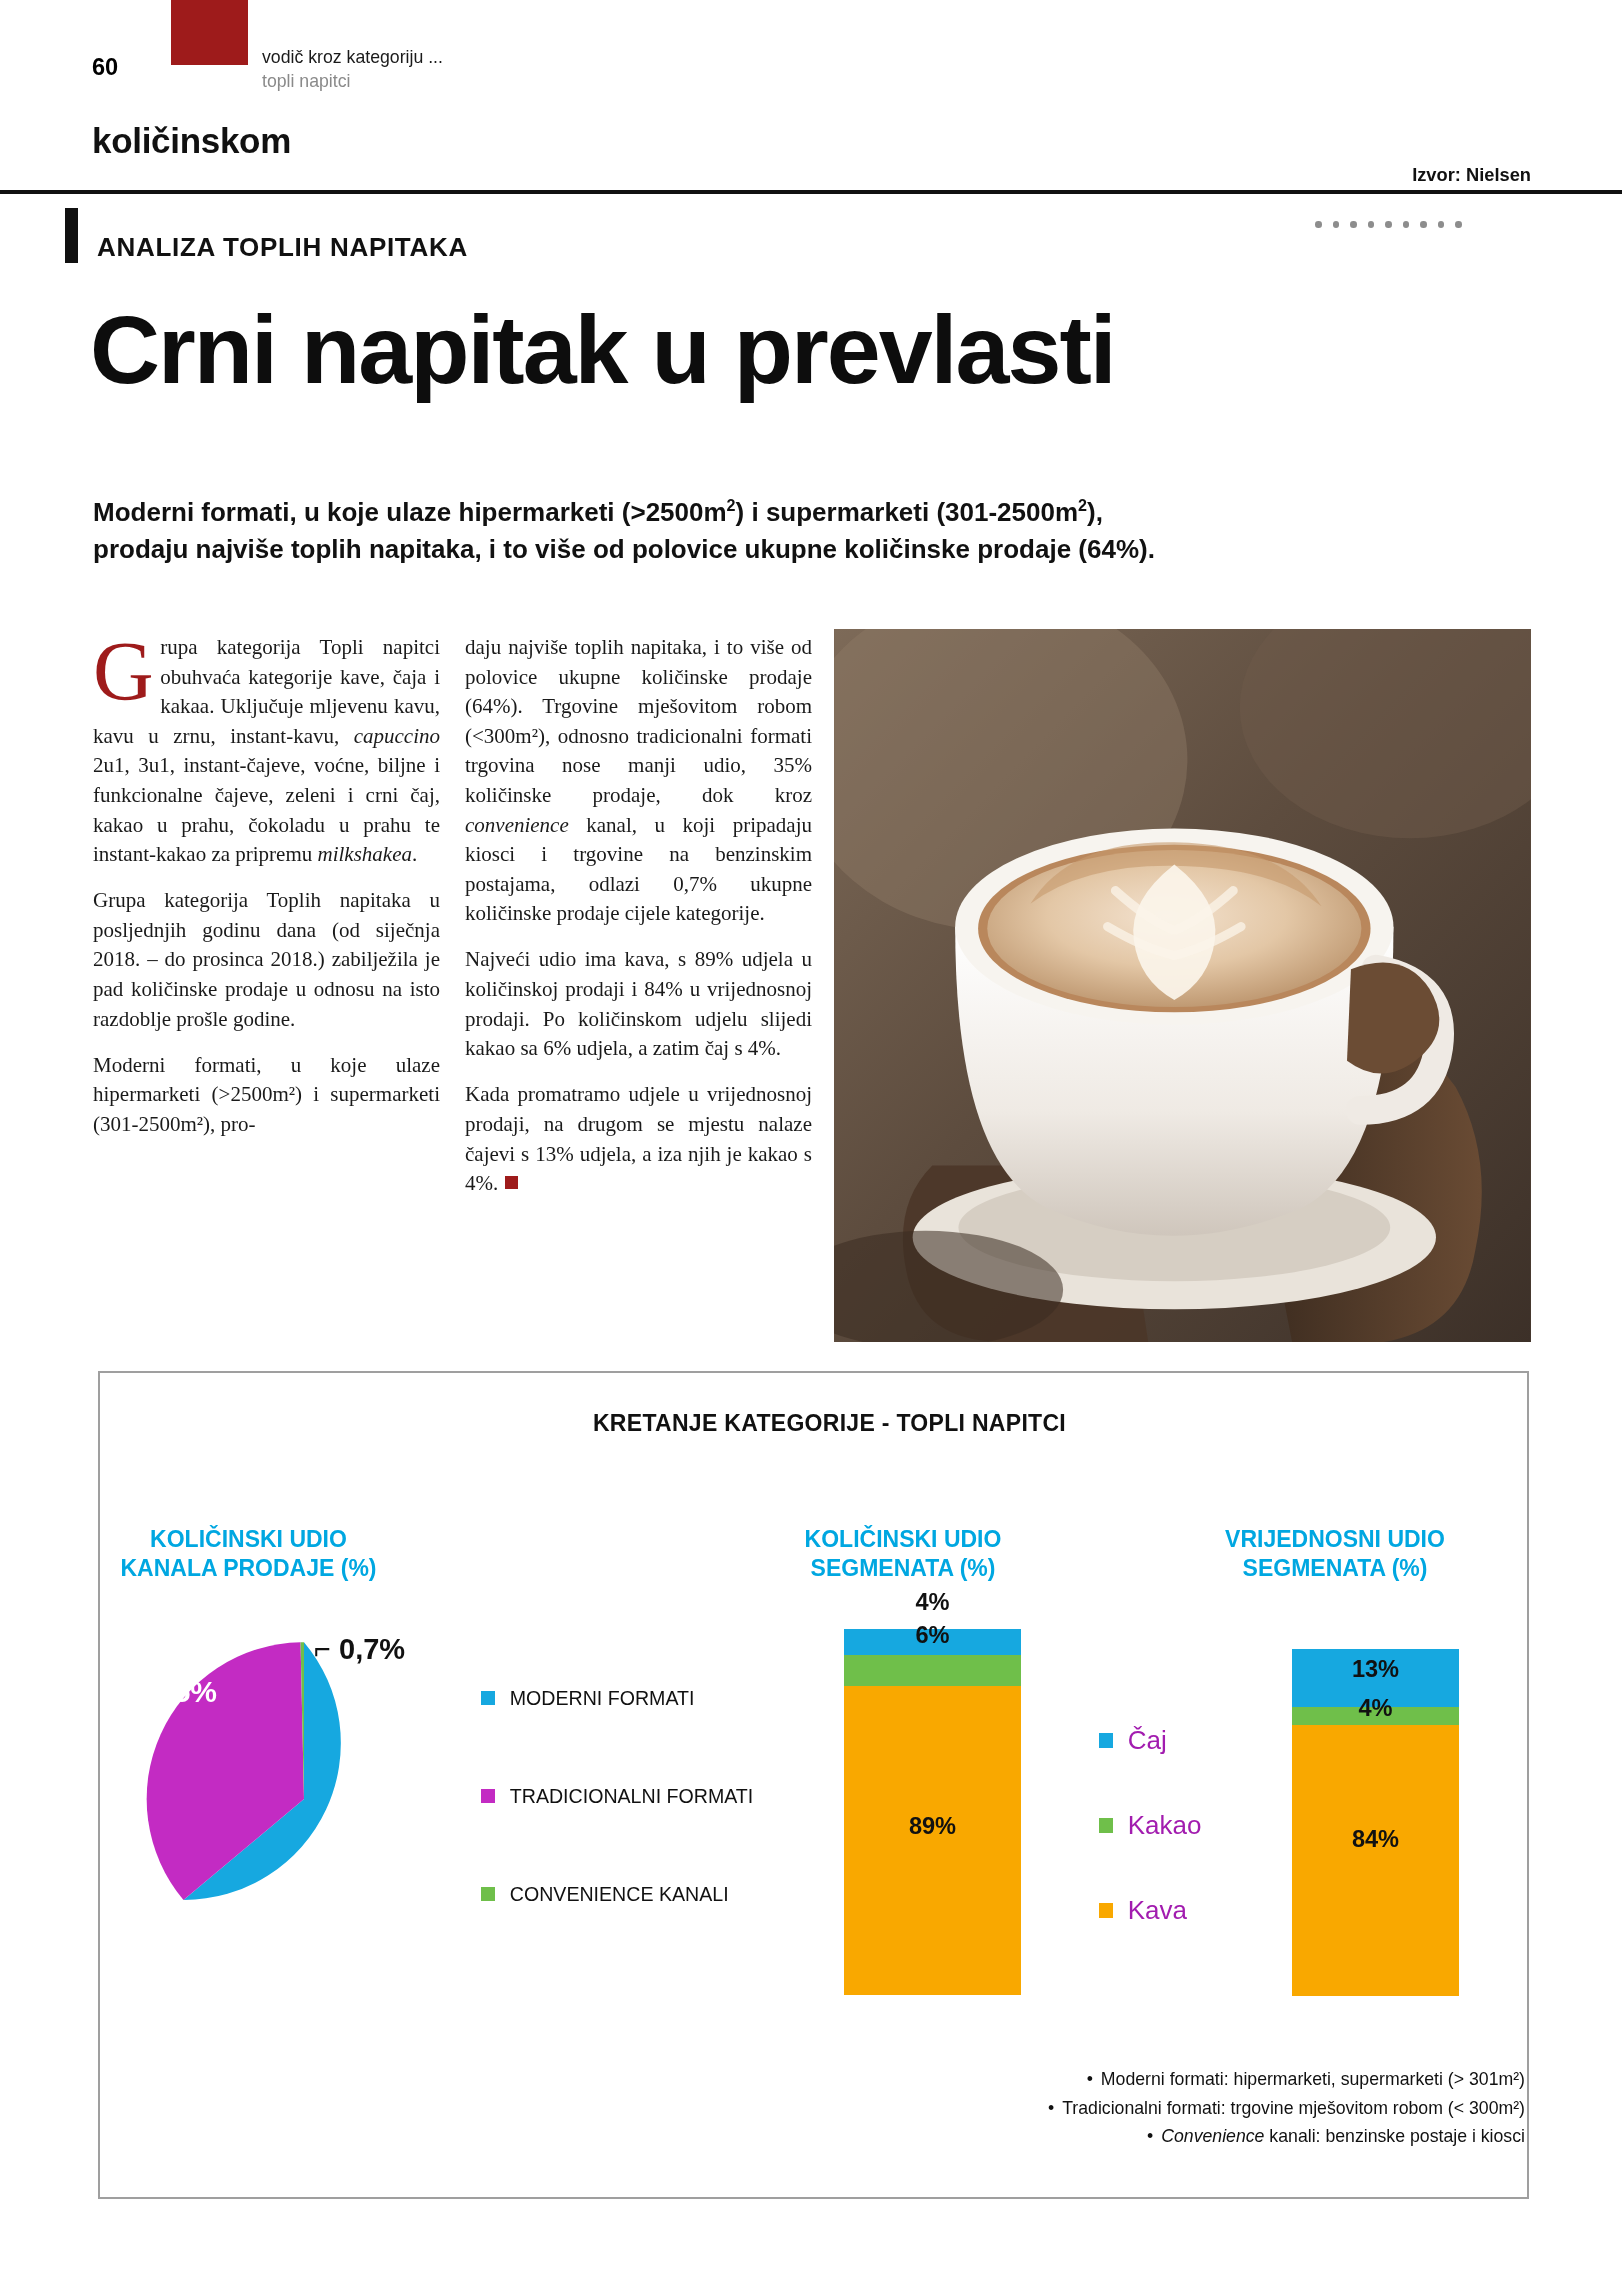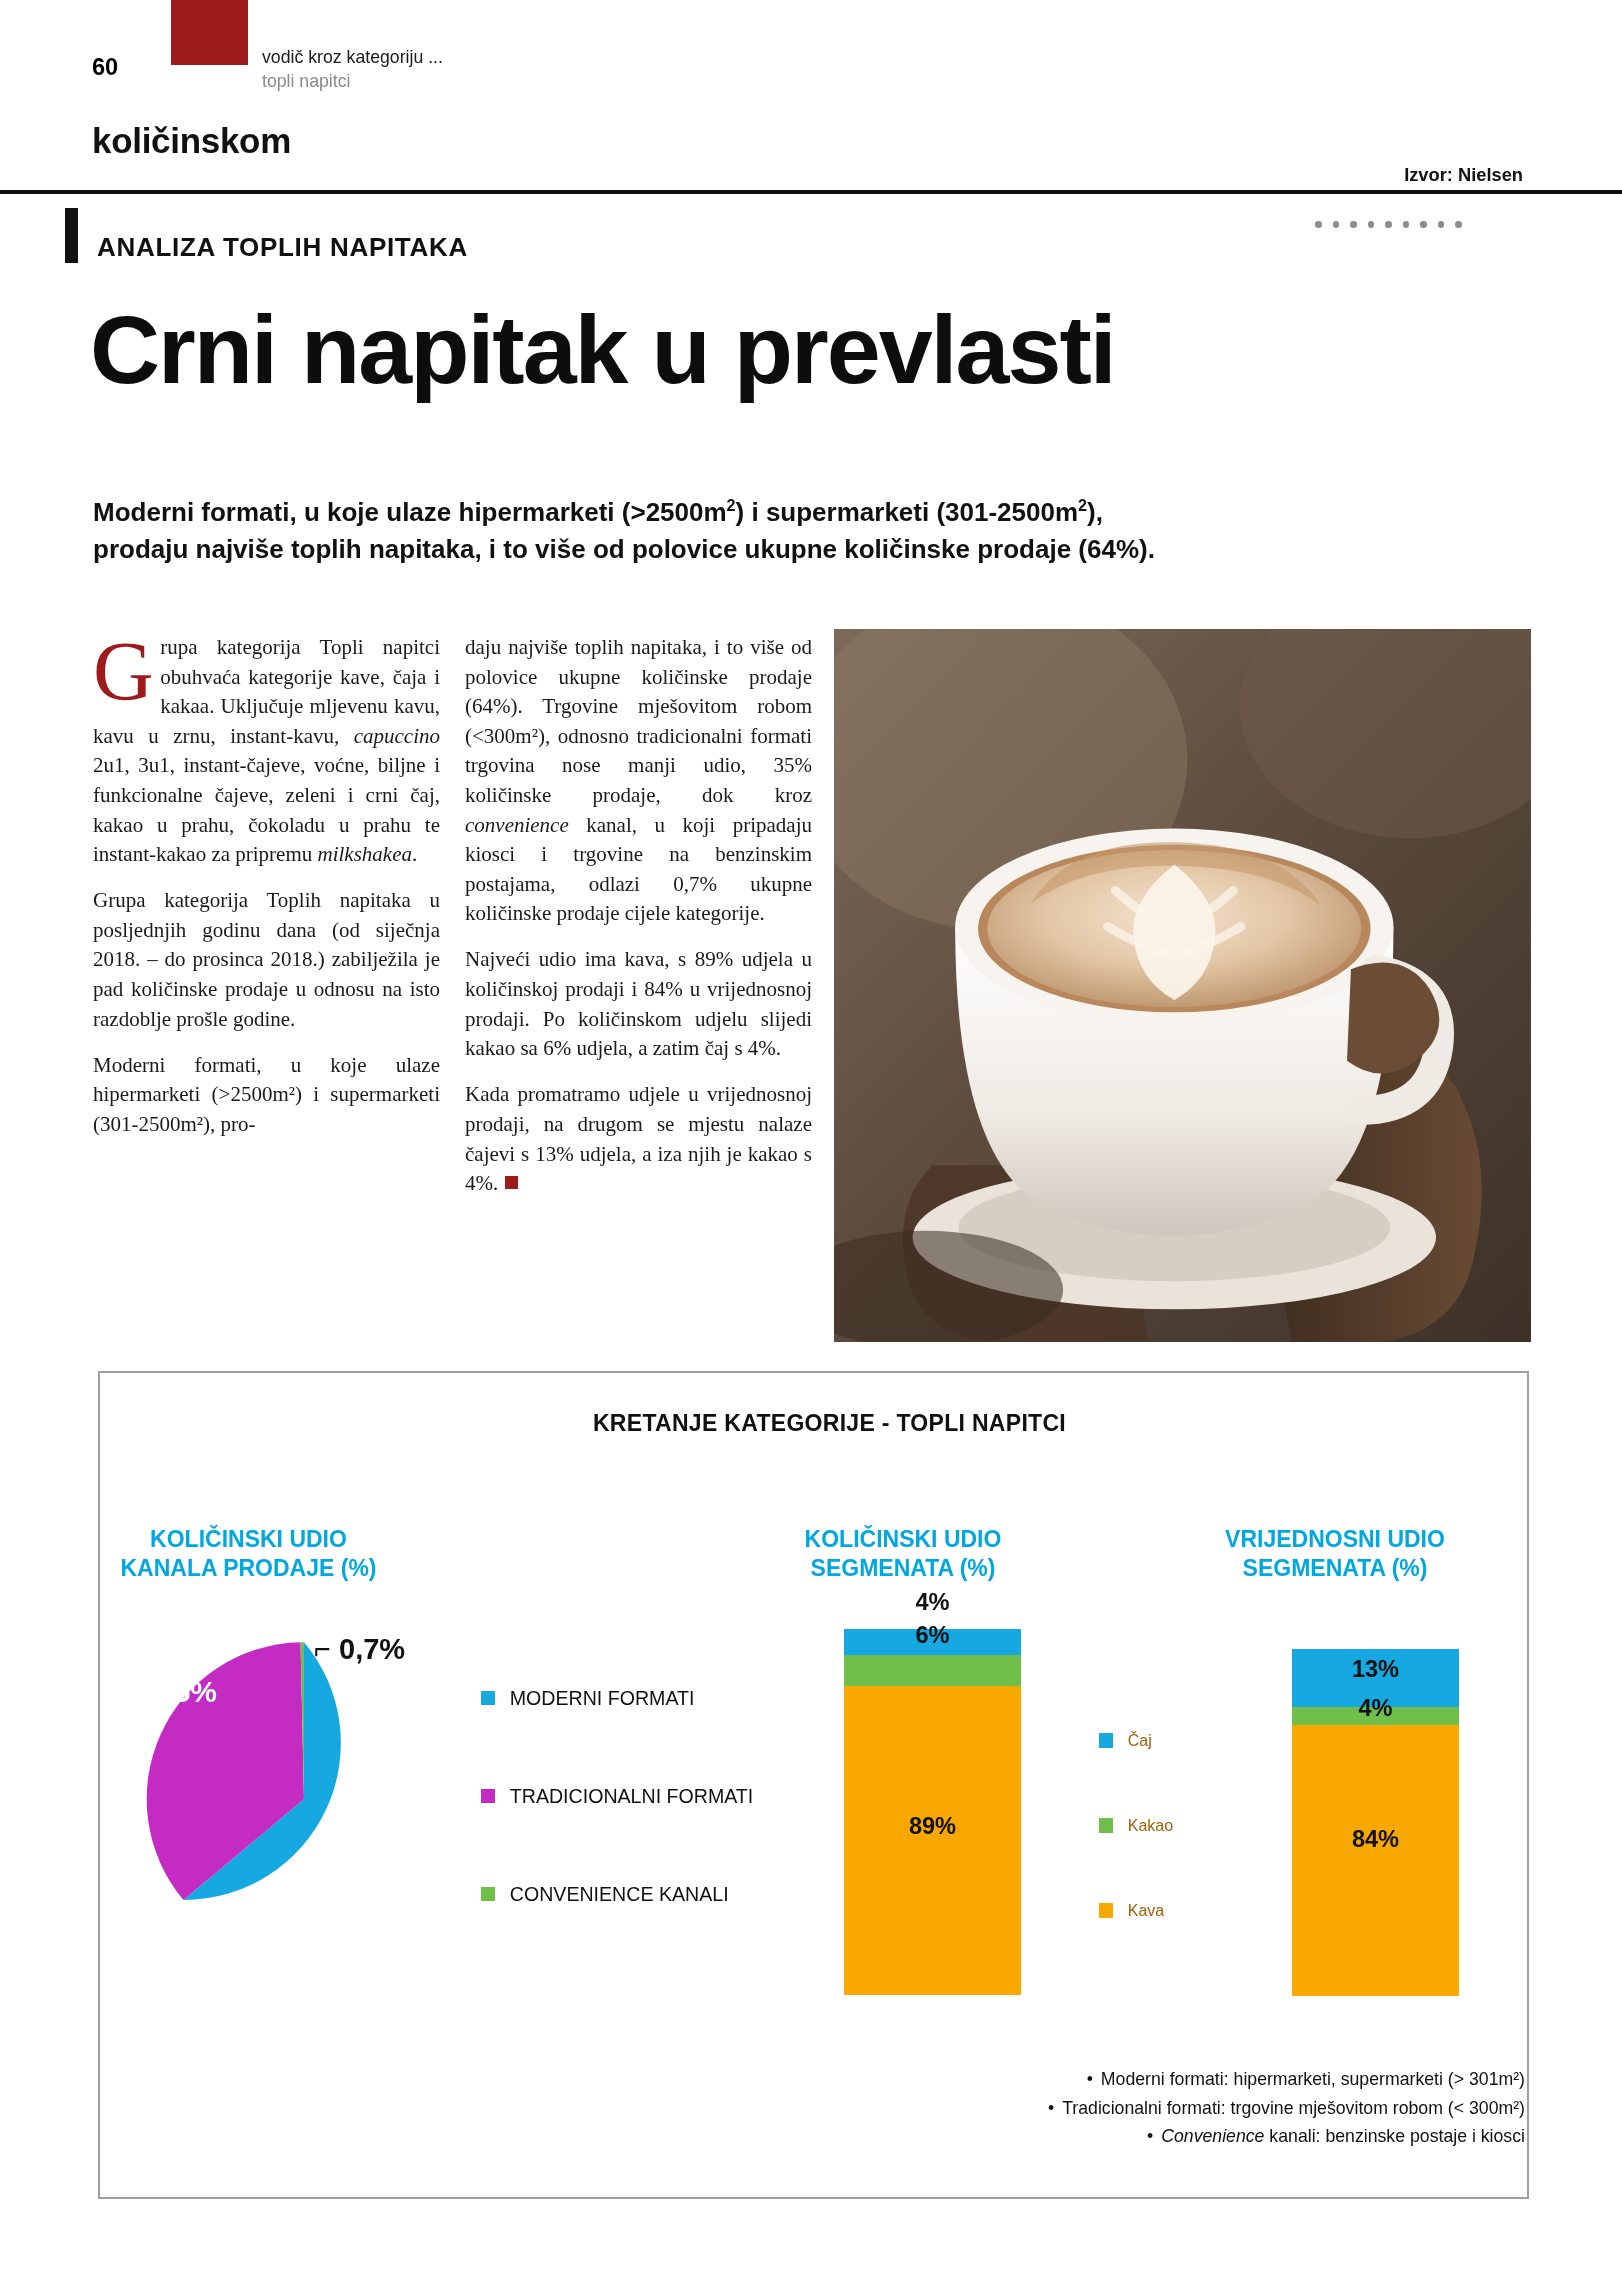--- a/index.html
+++ b/index.html
@@ -32,21 +32,21 @@
     position:absolute; left:262px; top:71px;
     font-family:"Liberation Sans", sans-serif;
     font-size:17.7px; color:#8a8a8a;
   }
   .hdr-section {
     position:absolute; left:92px; top:121px;
     font-family:"Liberation Sans", sans-serif;
     font-weight:bold; font-size:35px; letter-spacing:-0.3px; color:#111;
   }
   .hdr-source {
-    position:absolute; right:100px; top:164px;
+    position:absolute; right:92px; top:164px;
     font-family:"Liberation Sans", sans-serif;
     font-weight:bold; font-size:18.3px; color:#111;
   }
   .hdr-rule {
     position:absolute; left:0; top:190px; width:1623px; height:3.9px;
     background:#111;
   }
 
   
   .tick {
@@ -155,21 +155,21 @@
 
   
   .barlbl {
     position:absolute;
     font-family:"Liberation Sans", sans-serif;
     font-weight:bold; font-size:23.6px; color:#111; text-align:center;
   }
   .bar-legend {
     position:absolute; left:1099px; top:1698px;
     font-family:"Liberation Sans", sans-serif;
-    font-size:16px; color:#a16207;
+    font-size:26px; color:#a21caf;
   }
   .bar-legend .legend-row { height:85px; }
 
   .footnotes {
     position:absolute; left:0; top:2065px; width:1427px; text-align:right;
     font-family:"Liberation Sans", sans-serif;
     font-size:17.7px; line-height:1.62; color:#111;
   }
   .footnotes .bullet { margin-right:7.9px; }
   .footnotes i { font-style:italic; }

